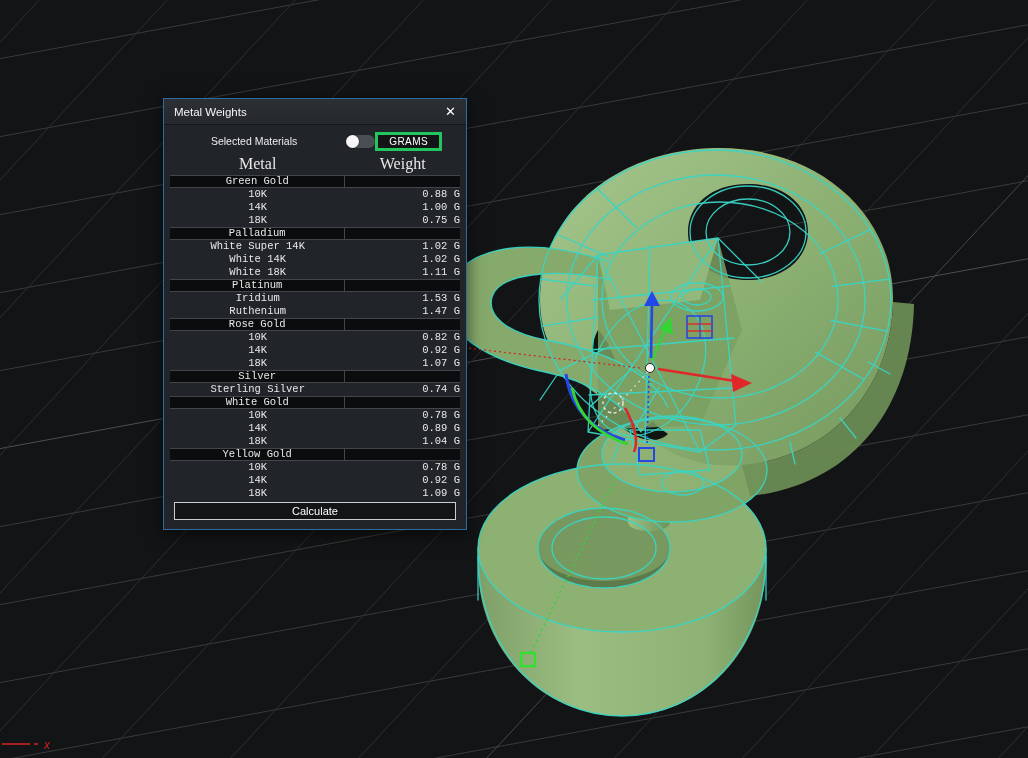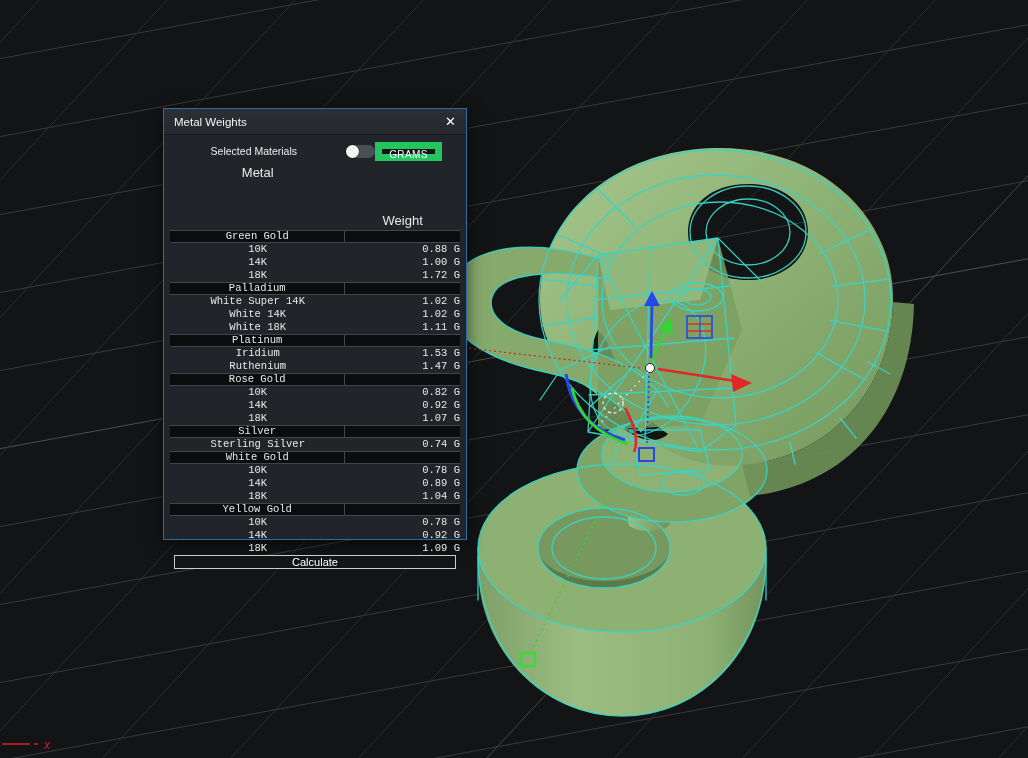--- a/index.html
+++ b/index.html
@@ -7,41 +7,41 @@
     --green-dark:#64824e; --g-red:#e02828; --g-green:#35d435; --g-blue:#2647e8;
     --h-green:#2ee32e; --grid:#3a3a3a; --vpbg:#131415; --ax-red:#cc2222;
   }
   *{margin:0;padding:0;box-sizing:border-box;}
   html,body{width:1028px;height:758px;overflow:hidden;background:var(--vpbg);
     font-family:"Liberation Sans",sans-serif;}
   .stage{position:relative;width:1028px;height:758px;}
   svg{position:absolute;inset:0;display:block;}
 
   
-  .dialog{position:absolute;left:163px;top:108px;width:304px;height:432px;
+  .dialog{position:absolute;left:163px;top:98px;width:304px;height:432px;
     background:#212428;border:1px solid var(--dialog-border);
     box-shadow:0 4px 16px rgba(0,0,0,.6);display:flex;flex-direction:column;
     color:#f0f0f0;font-size:11px;}
   .titlebar{height:26px;flex:0 0 26px;display:flex;align-items:center;
     background:linear-gradient(#2c2f34,#25282c);border-bottom:1px solid #141619;
     padding:0 10px;}
   .title{font-size:11.5px;color:#f4f4f4;}
   .close{margin-left:auto;font-size:13px;line-height:13px;color:#fff;cursor:pointer;}
   .controls{flex:0 0 28px;display:flex;align-items:center;padding:6px 24px 2px 8px;}
   .sel-label{width:132px;text-align:right;font-size:10.5px;color:#ececec;}
   .toggle{margin-left:50px;width:28px;height:13px;border-radius:7px;background:#4a4e55;
     position:relative;cursor:pointer;flex:0 0 auto;}
   .toggle .knob{position:absolute;left:-1px;top:0px;width:13px;height:13px;border-radius:50%;
     background:#f6f6f6;box-shadow:0 0 2px rgba(0,0,0,.7);}
   .units-btn{margin-left:auto;width:70px;height:19px;background:#121416;
-    border:7px solid #22c55e;color:#fff;font-size:10px;letter-spacing:.4px;
+    border:3px solid #22c55e;color:#fff;font-size:10px;letter-spacing:.4px;
     font-family:"Liberation Sans",sans-serif;cursor:pointer;}
-  .colhead{flex:0 0 16px;display:flex;padding:2px 6px 0 6px;font-size:13px;color:#e8e8e8;}
+  .colhead{flex:0 0 16px;display:flex;padding:2px 6px 0 6px;font-size:16px;color:#e8e8e8;font-family:Liberation Serif, serif;}
   .colhead .c1{width:176px;text-align:center;}
-  .colhead .c2{width:115px;text-align:center;margin-top:48px;}
+  .colhead .c2{width:115px;text-align:center;}
   .tbl{margin:2px 6px 0 6px;}
   .trow{display:flex;height:13px;line-height:13px;font-size:10.5px;color:#e8e8e8;font-family:Liberation Mono, monospace;}
   .trow .c1{width:176px;text-align:center;}
   .trow .c2{width:115px;text-align:right;}
   .trow.group{background:#0b0c0e;border-top:1px solid #42464b;border-bottom:1px solid #42464b;
     line-height:11px;}
   .trow.group .c1{border-right:1px solid #42464b;}
   .calc-btn{margin:auto 10px 9px 10px;height:18px;background:#121416;
     border:1px solid #c9ccd0;color:#fff;font-size:11px;
     font-family:"Liberation Sans",sans-serif;cursor:pointer;}
@@ -241,21 +241,21 @@
         <div class="trow">
           <span class="c1">10K</span>
           <span class="c2">0.88 G</span>
         </div>
         <div class="trow">
           <span class="c1">14K</span>
           <span class="c2">1.00 G</span>
         </div>
         <div class="trow">
           <span class="c1">18K</span>
-          <span class="c2">1.72 G</span>
+          <span class="c2">0.75 G</span>
         </div>
         <div class="trow group">
           <span class="c1">Palladium</span>
           <span class="c2"></span>
         </div>
         <div class="trow">
           <span class="c1">White Super 14K</span>
           <span class="c2">1.02 G</span>
         </div>
         <div class="trow">

